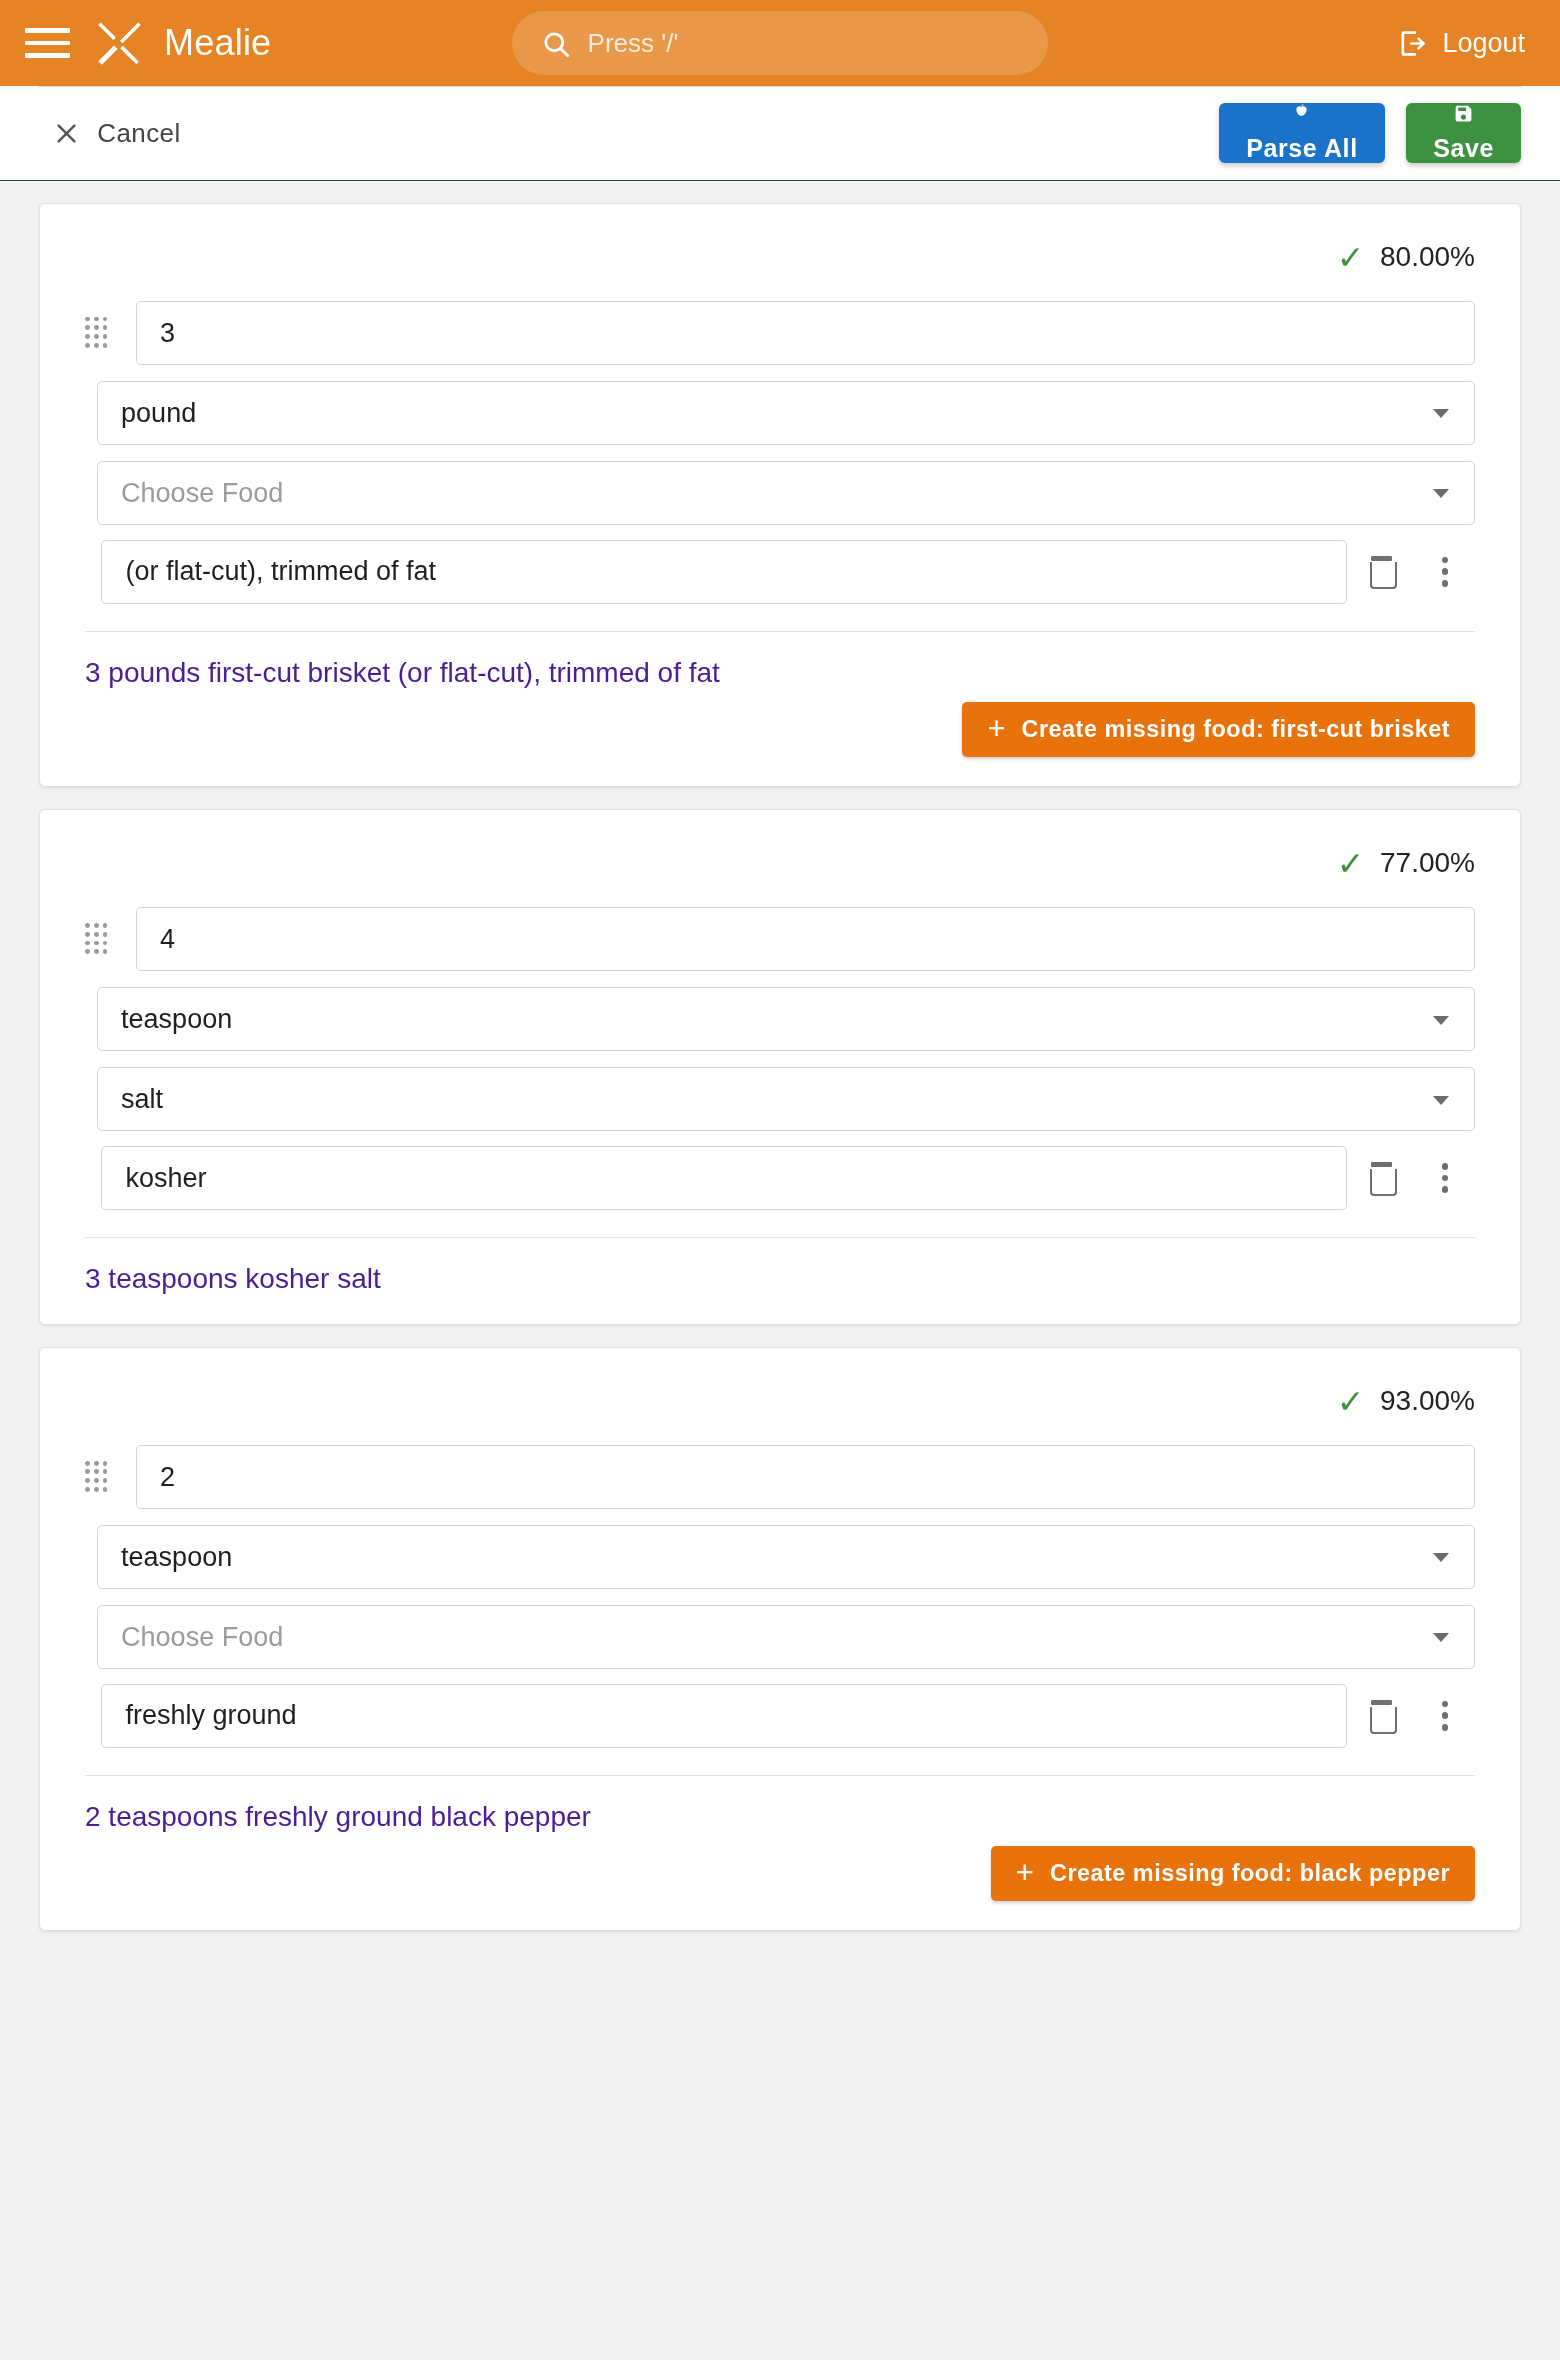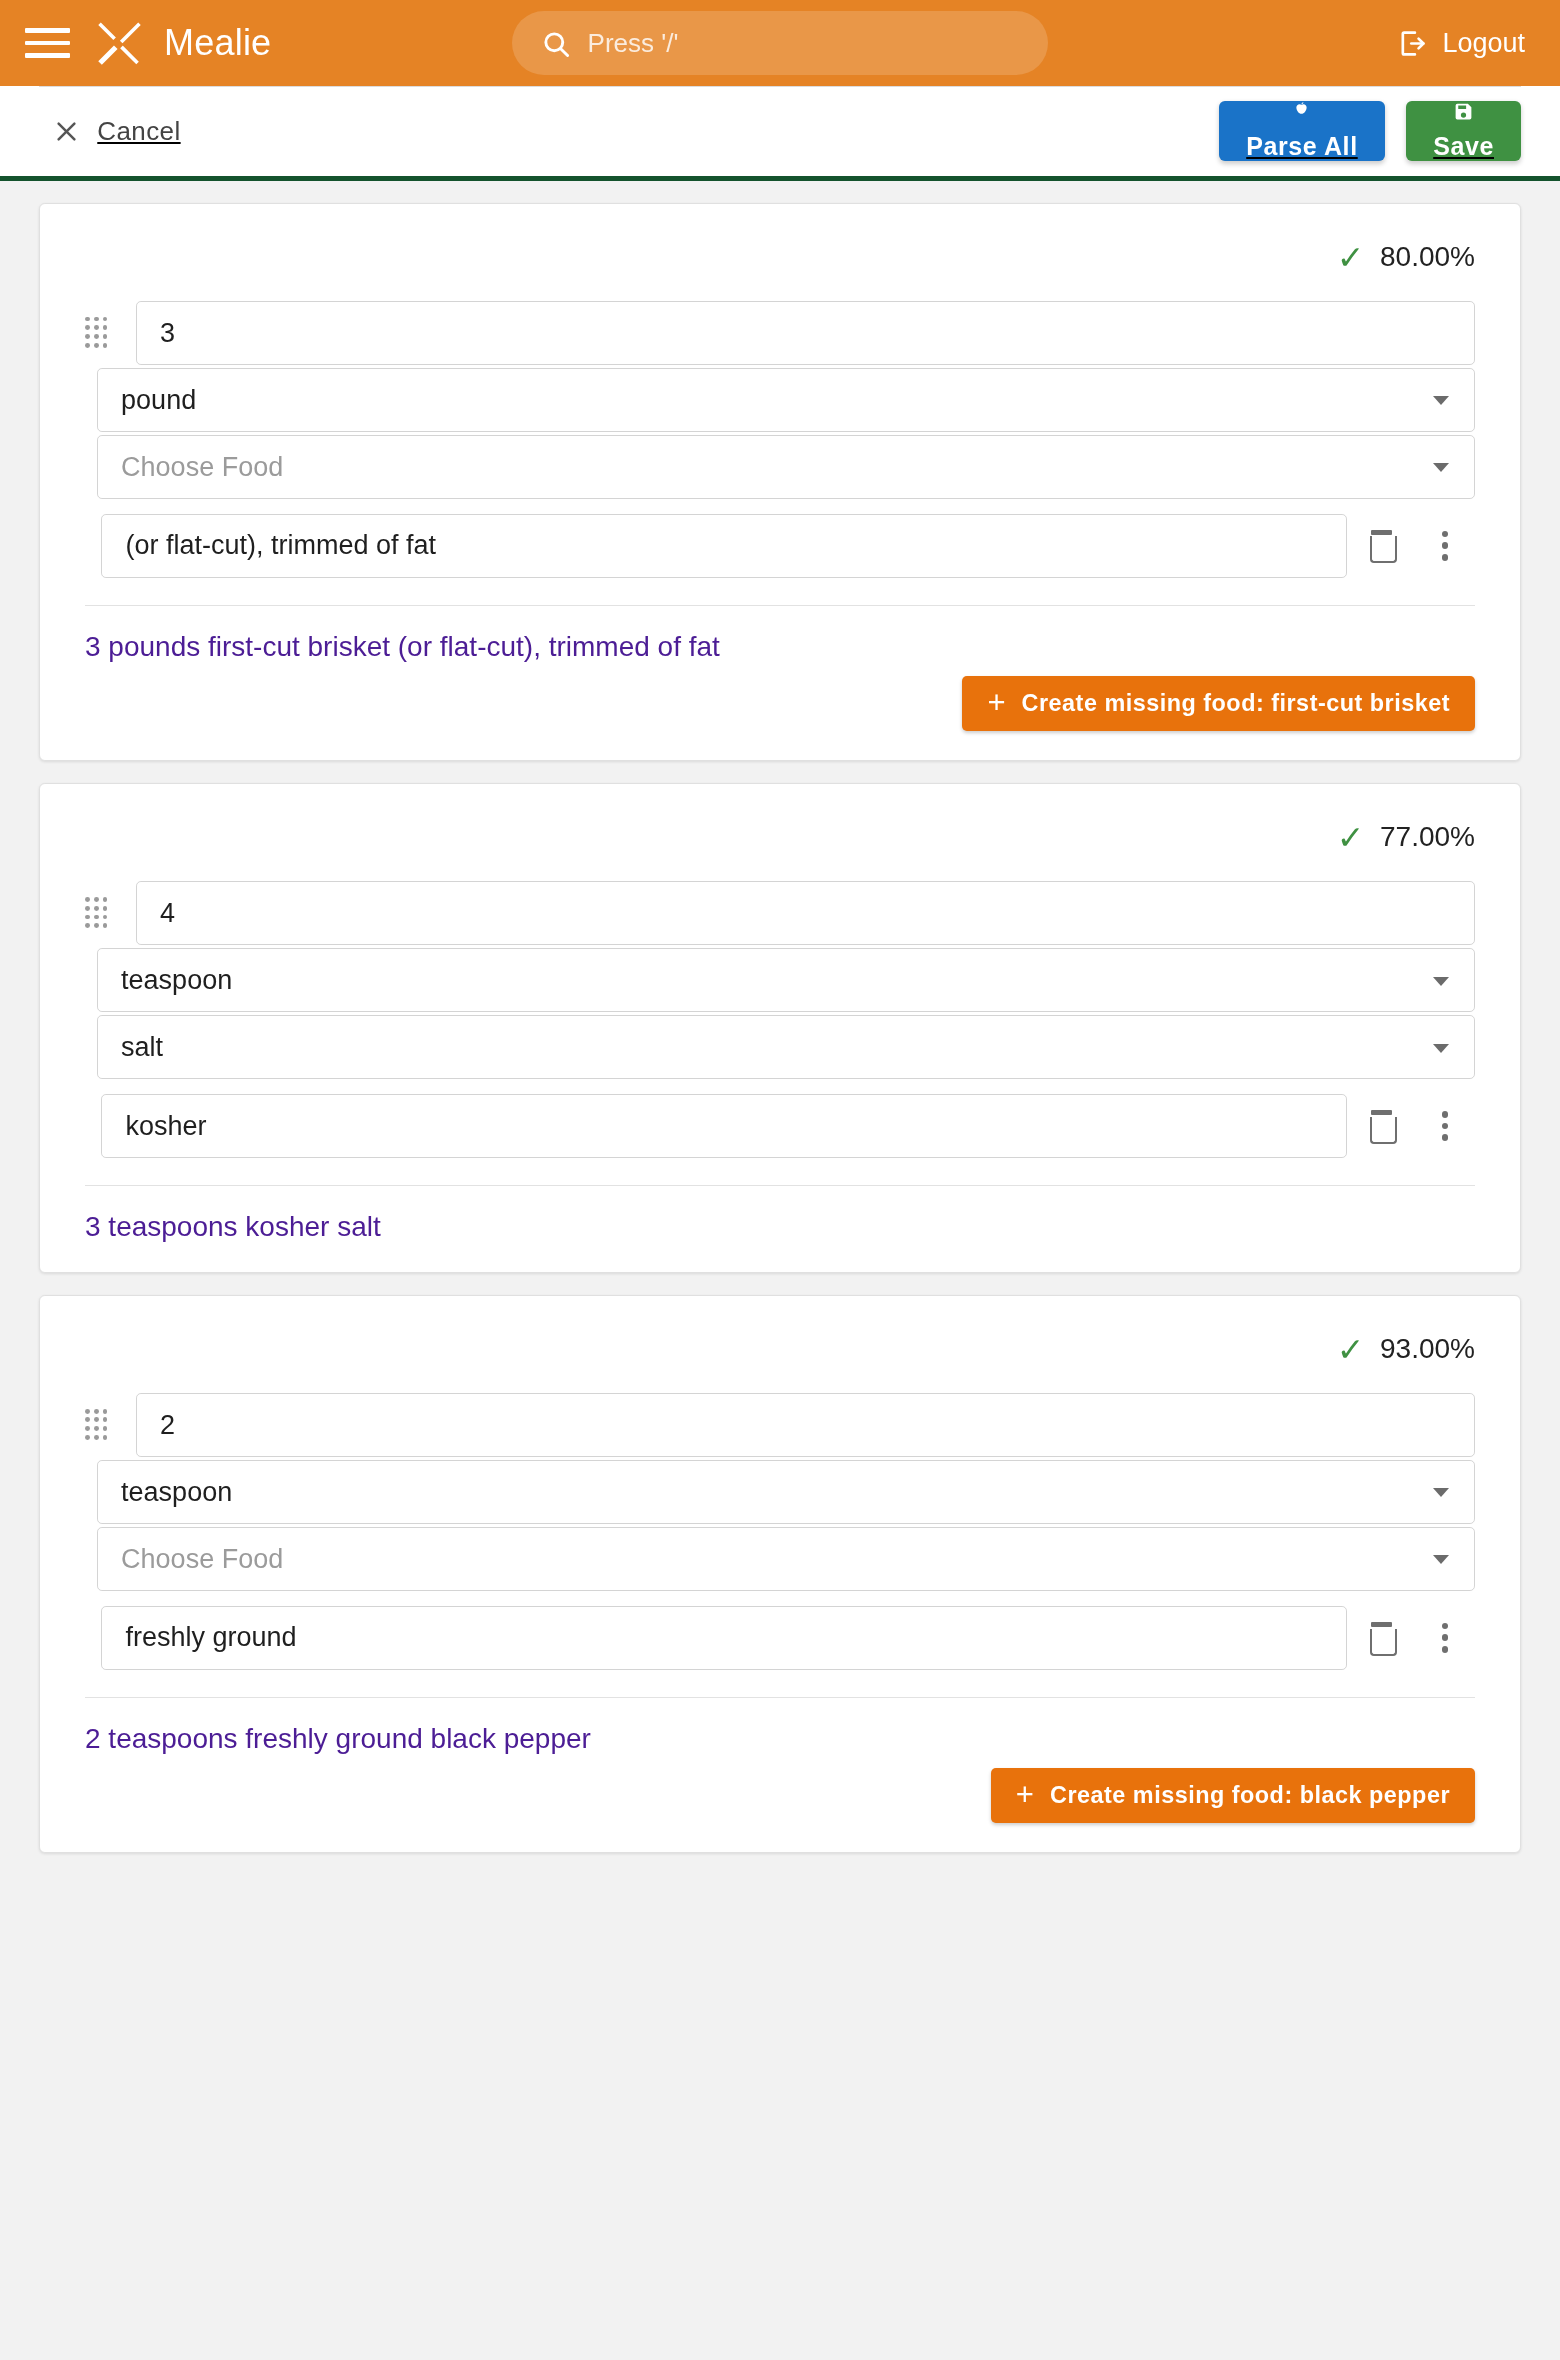--- a/index.html
+++ b/index.html
@@ -87,23 +87,22 @@
     cursor: pointer;
   }
 
   
   .toolbar {
     height: 95px;
     background: #ffffff;
     display: flex;
     align-items: center;
     padding: 16px 39px;
-    border-bottom: 5px solid #14532d;
+    border-bottom: 1px solid #14532d;
     position: relative;
-    text-decoration: underline;
   }
   .toolbar::before {
     content: "";
     position: absolute;
     top: 0; left: 39px; right: 39px;
     height: 1px;
     background: #dcdcdc;
   }
   .cancel-btn {
     display: flex;
@@ -209,21 +208,21 @@
     content: "";
     position: absolute;
     right: 25px;
     top: 50%;
     margin-top: -3.9px;
     border-left: 8.8px solid transparent;
     border-right: 8.8px solid transparent;
     border-top: 9.8px solid #6b6b6b;
   }
   .field-qty { flex: 1 1 auto; }
-  .row-mid { margin-top: 3px; padding-left: 11.7px; }
+  .row-mid { margin-top: 16px; padding-left: 11.7px; }
   .row-note {
     margin-top: 14.6px;
     padding-left: 16px;
     display: flex;
     align-items: center;
     gap: 3.9px;
   }
   .row-note .field { flex: 1 1 auto; }
   .icon-btn {
     width: 60px;

